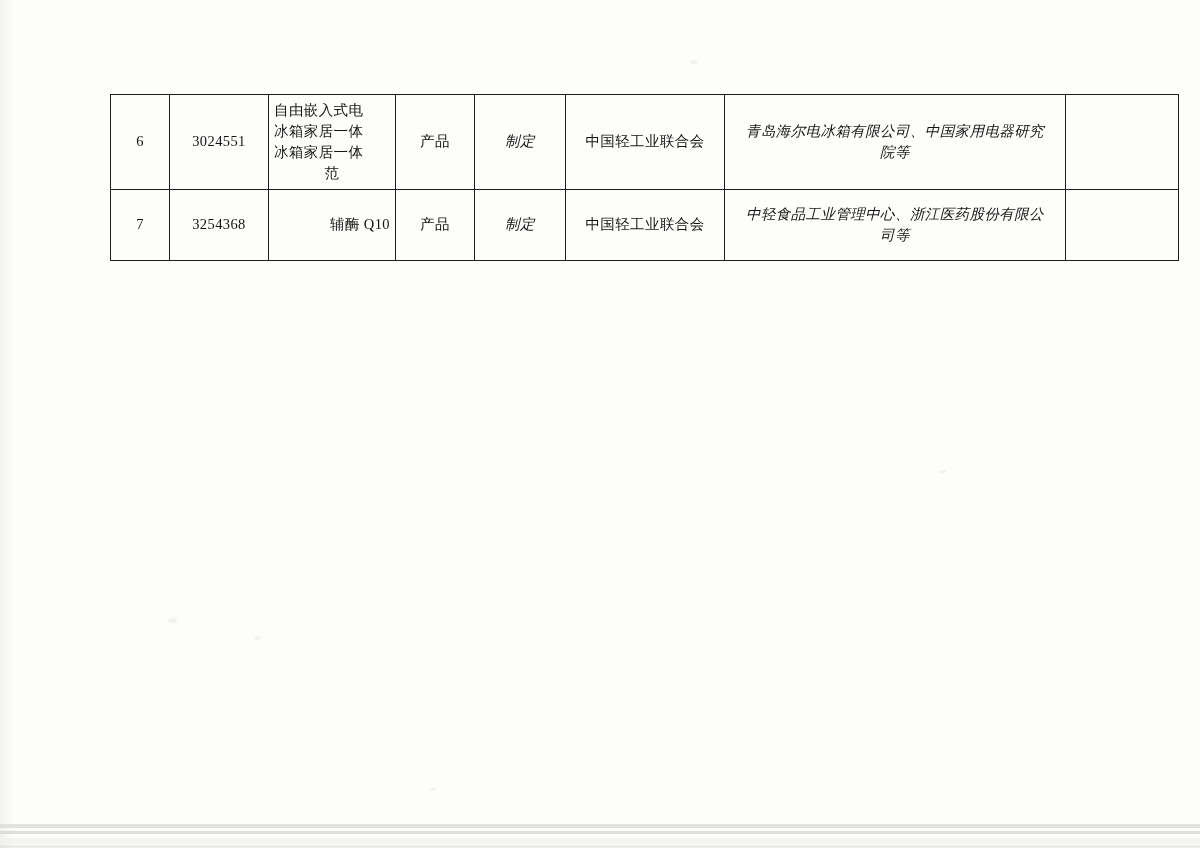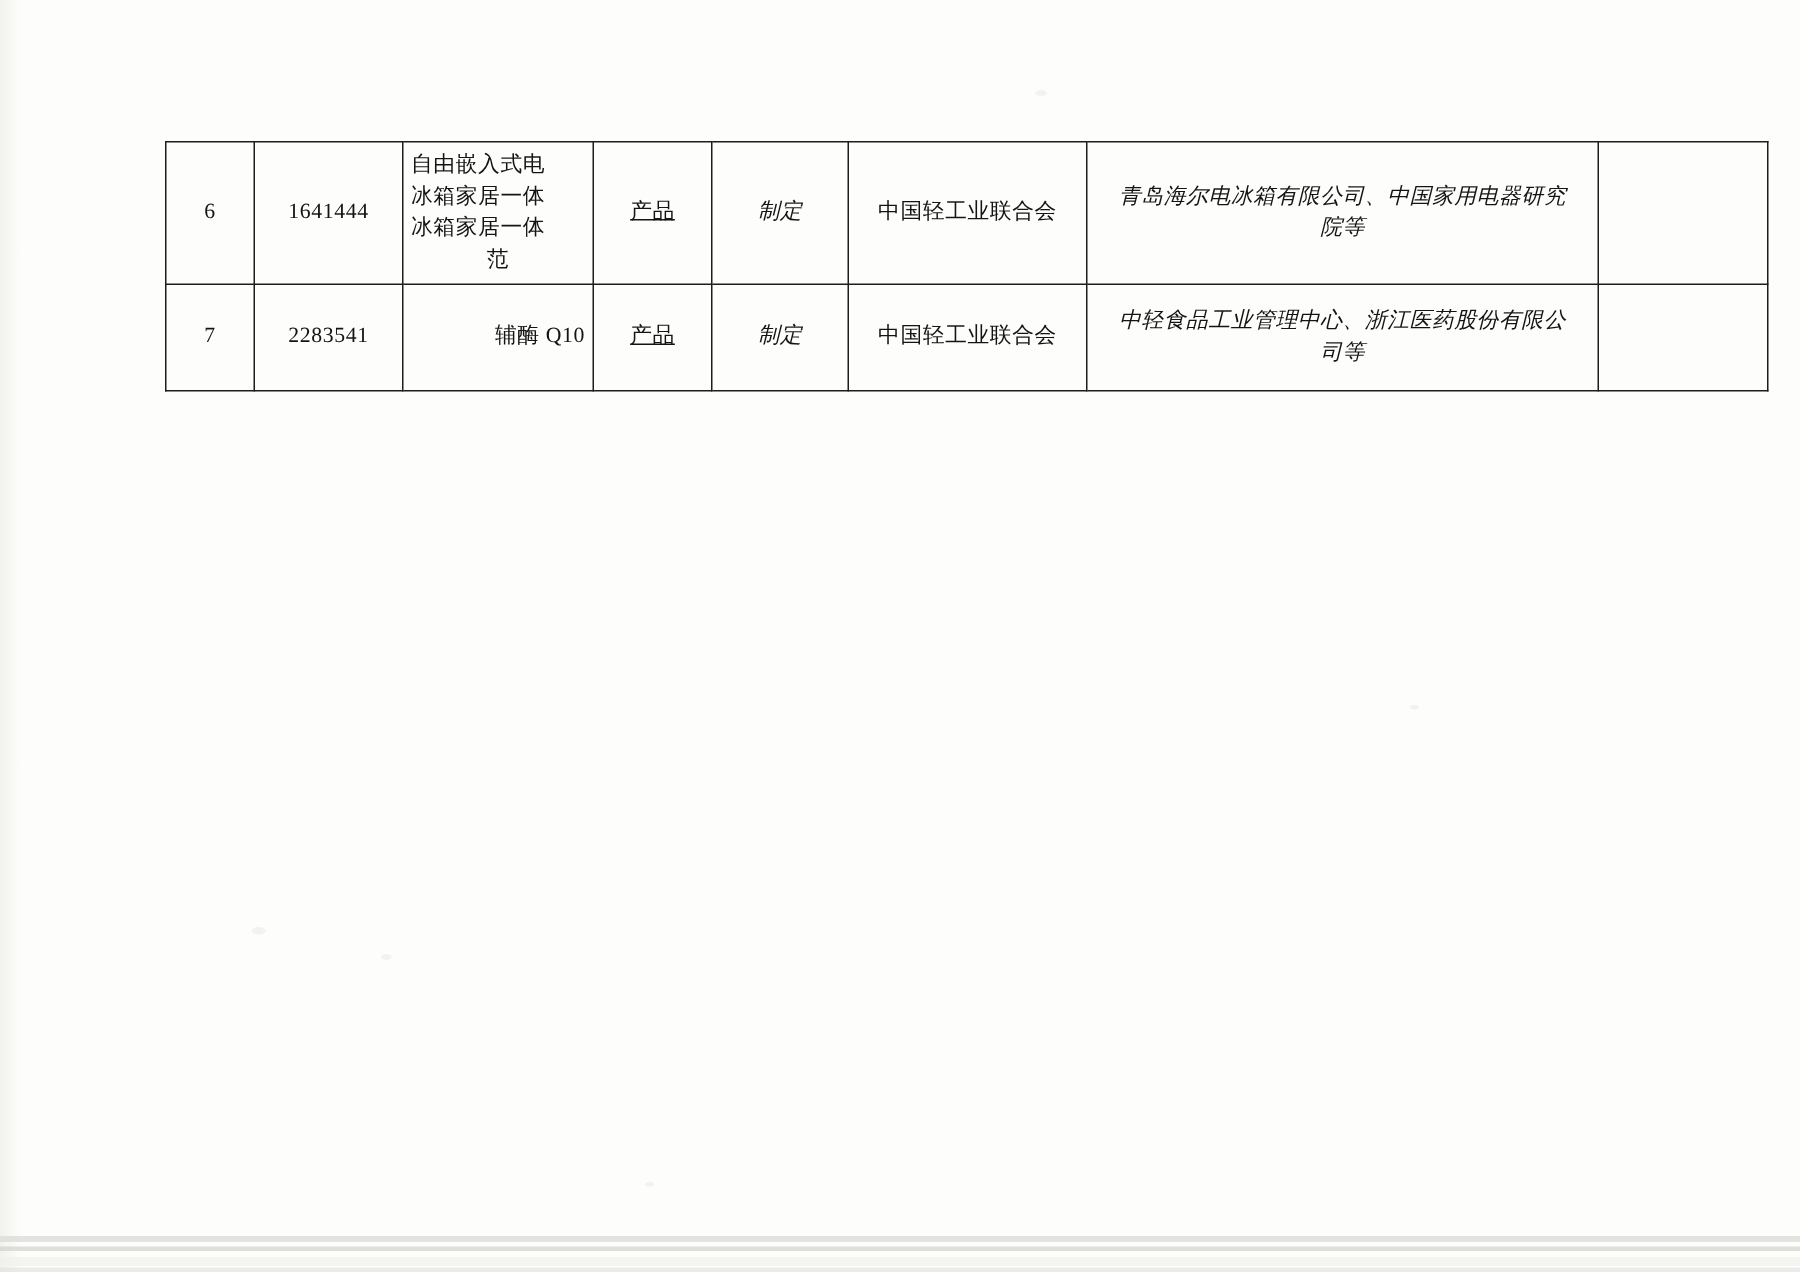--- a/index.html
+++ b/index.html
@@ -65,21 +65,21 @@
     text-align: center;
     font-size: 14.5px;
     line-height: 1.45;
     color: #141414;
     font-family: "Liberation Serif", "DejaVu Serif", serif;
     letter-spacing: .4px;
   }
   .c-no    { width: 48px; }
   .c-code  { width: 88px; font-family: "Liberation Serif", serif; letter-spacing: 1px; font-size: 14px;}
   .c-name  { width: 116px; text-align: left; padding-left: 8px; padding-right: 4px; line-height: 1.5; }
-  .c-type  { width: 68px; text-decoration: underline; }
+  .c-type  { width: 68px; }
   .c-act   { width: 80px; font-style: italic; }
   .c-org   { width: 148px; }
   .c-units { width: 330px; line-height: 1.55; }
   .c-last  { width: 102px; }
 
   .row-tall td { height: 86px; margin-top: 20px; }
   .row-short td { height: 62px; }
 
   .name-cell-inner {
     display: block;
@@ -103,39 +103,39 @@
 <div class="scan-speck" style="left:168px; top:618px; width:9px; height:5px;"></div>
 <div class="scan-speck" style="left:254px; top:636px; width:7px; height:4px;"></div>
 <div class="scan-speck" style="left:690px; top:60px; width:8px; height:4px;"></div>
 <div class="scan-speck" style="left:430px; top:788px; width:6px; height:3px;"></div>
 <div class="scan-speck" style="left:940px; top:470px; width:6px; height:3px;"></div>
 
 <table class="doc-table">
   <tbody>
     <tr class="row-tall">
       <td class="c-no">6</td>
-      <td class="c-code">1641444</td>
+      <td class="c-code">3024551</td>
       <td class="c-name">
         <span class="name-cell-inner">自由嵌入式电</span>
         <span class="name-cell-inner">冰箱家居一体</span>
         <span class="name-cell-inner">冰箱家居一体</span>
         <span class="name-cell-inner name-cell-center">范</span>
       </td>
       <td class="c-type">产品</td>
       <td class="c-act">制定</td>
       <td class="c-org">中国轻工业联合会</td>
       <td class="c-units">
         <span class="units-inner">青岛海尔电冰箱有限公司、中国家用电器研究</span>
         <span class="units-inner">院等</span>
       </td>
       <td class="c-last"></td>
     </tr>
     <tr class="row-short">
       <td class="c-no">7</td>
-      <td class="c-code">2283541</td>
+      <td class="c-code">3254368</td>
       <td class="c-name name-cell-center" style="text-align:right;">辅酶 Q10</td>
       <td class="c-type">产品</td>
       <td class="c-act">制定</td>
       <td class="c-org">中国轻工业联合会</td>
       <td class="c-units">
         <span class="units-inner">中轻食品工业管理中心、浙江医药股份有限公</span>
         <span class="units-inner">司等</span>
       </td>
       <td class="c-last"></td>
     </tr>

